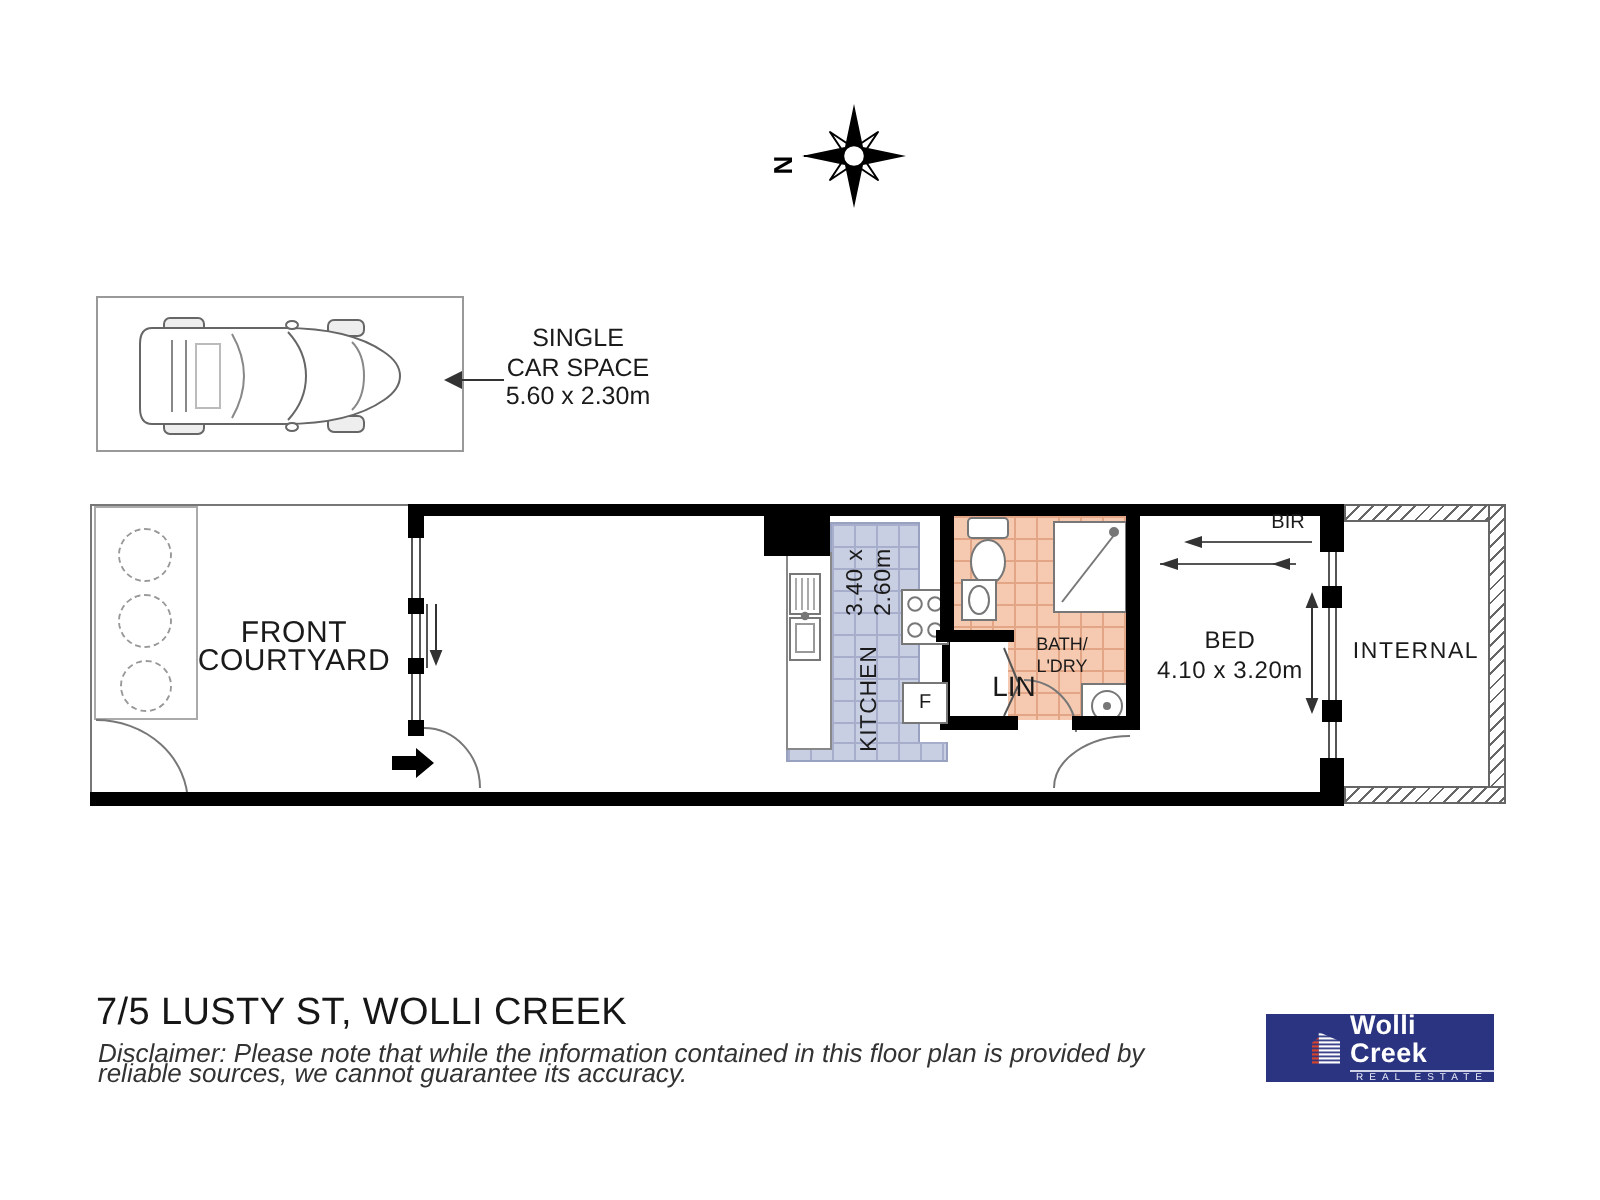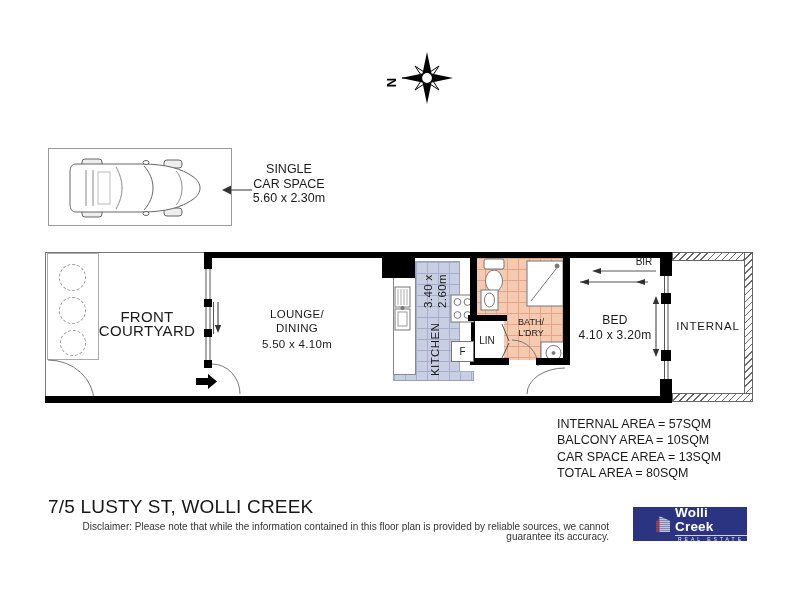--- a/index.html
+++ b/index.html
@@ -196,36 +196,31 @@
     <div>CAR SPACE</div>
     <div>5.60 x 2.30m</div>
   </div>
   <div class="fill whitebox" style="left:48px;top:148px;width:184px;height:78px;border-color:#999;"></div>
 
   <div class="lbl" style="left:97px;top:310px;width:100px;font-size:15px;line-height:14px;letter-spacing:.3px;">
     <div>FRONT</div>
     <div>COURTYARD</div>
   </div>
 
-  <div class="lbl" style="left:242px;top:307px;width:110px;font-size:11.5px;line-height:14px;letter-spacing:.3px;">
-    <div>LOUNGE/</div>
-    <div>DINING</div>
-    <div style="margin-top:2px;">5.50 x 4.10m</div>
-  </div>
 
   <div class="lbl vtext" style="left:413px;top:262px;width:46px;height:114px;font-size:11.5px;letter-spacing:.4px;">
     <span>KITCHEN</span>
     <span>3.40 x 2.60m</span>
   </div>
 
   <div class="lbl" style="left:451px;top:341px;width:23px;height:21px;background:#fff;border:1px solid #777;box-sizing:border-box;font-size:10px;display:flex;align-items:center;justify-content:center;">
     <span>F</span>
   </div>
 
-  <div class="lbl" style="left:472px;top:335px;width:30px;font-size:10px;">
+  <div class="lbl" style="left:492px;top:335px;width:30px;font-size:14px;">
     <span>LIN</span>
   </div>
 
   <div class="lbl" style="left:506px;top:317px;width:50px;font-size:9px;line-height:11px;">
     <div>BATH/</div>
     <div>L'DRY</div>
   </div>
 
   <div class="lbl" style="left:565px;top:313px;width:100px;font-size:12px;line-height:15px;letter-spacing:.3px;">
     <div>BED</div>
@@ -233,30 +228,24 @@
   </div>
 
   <div class="lbl" style="left:630px;top:256px;width:28px;font-size:10px;">
     <span>BIR</span>
   </div>
 
   <div class="lbl" style="left:673px;top:320px;width:70px;font-size:11.5px;letter-spacing:.8px;">
     <span>INTERNAL</span>
   </div>
 
-  <div class="lbl" style="left:557px;top:416px;width:220px;text-align:left;font-size:12.5px;line-height:16.4px;">
-    <div class="areas-line">INTERNAL AREA = 57SQM</div>
-    <div class="areas-line">BALCONY AREA = 10SQM</div>
-    <div class="areas-line">CAR SPACE AREA = 13SQM</div>
-    <div class="areas-line">TOTAL AREA = 80SQM</div>
-  </div>
 
   <div class="lbl" style="left:48px;top:496px;width:420px;text-align:left;font-size:19px;letter-spacing:.2px;color:#161616;">7/5 LUSTY ST, WOLLI CREEK</div>
 
-  <div class="lbl" style="left:49px;top:522px;width:560px;text-align:right;font-size:10px;line-height:10.4px;color:#333;">
+  <div class="lbl" style="left:49px;top:522px;width:560px;text-align:left;font-size:13px;line-height:10.4px;color:#333;font-style:italic;">
     <div>Disclaimer: Please note that while the information contained in this floor plan is provided by reliable sources, we cannot guarantee its accuracy.</div>
   </div>
 
   <div class="logo">
     <svg width="27" height="28" viewBox="0 0 27 28">
       <polygon points="8,2 24,9 24,26 8,26" fill="url(#lstripe)"></polygon>
       <polygon points="3,10 8,6 8,26 3,26" fill="url(#rstripe)"></polygon>
     </svg>
     <div class="logo-text">
       <div class="logo-brand">Wolli Creek</div>

